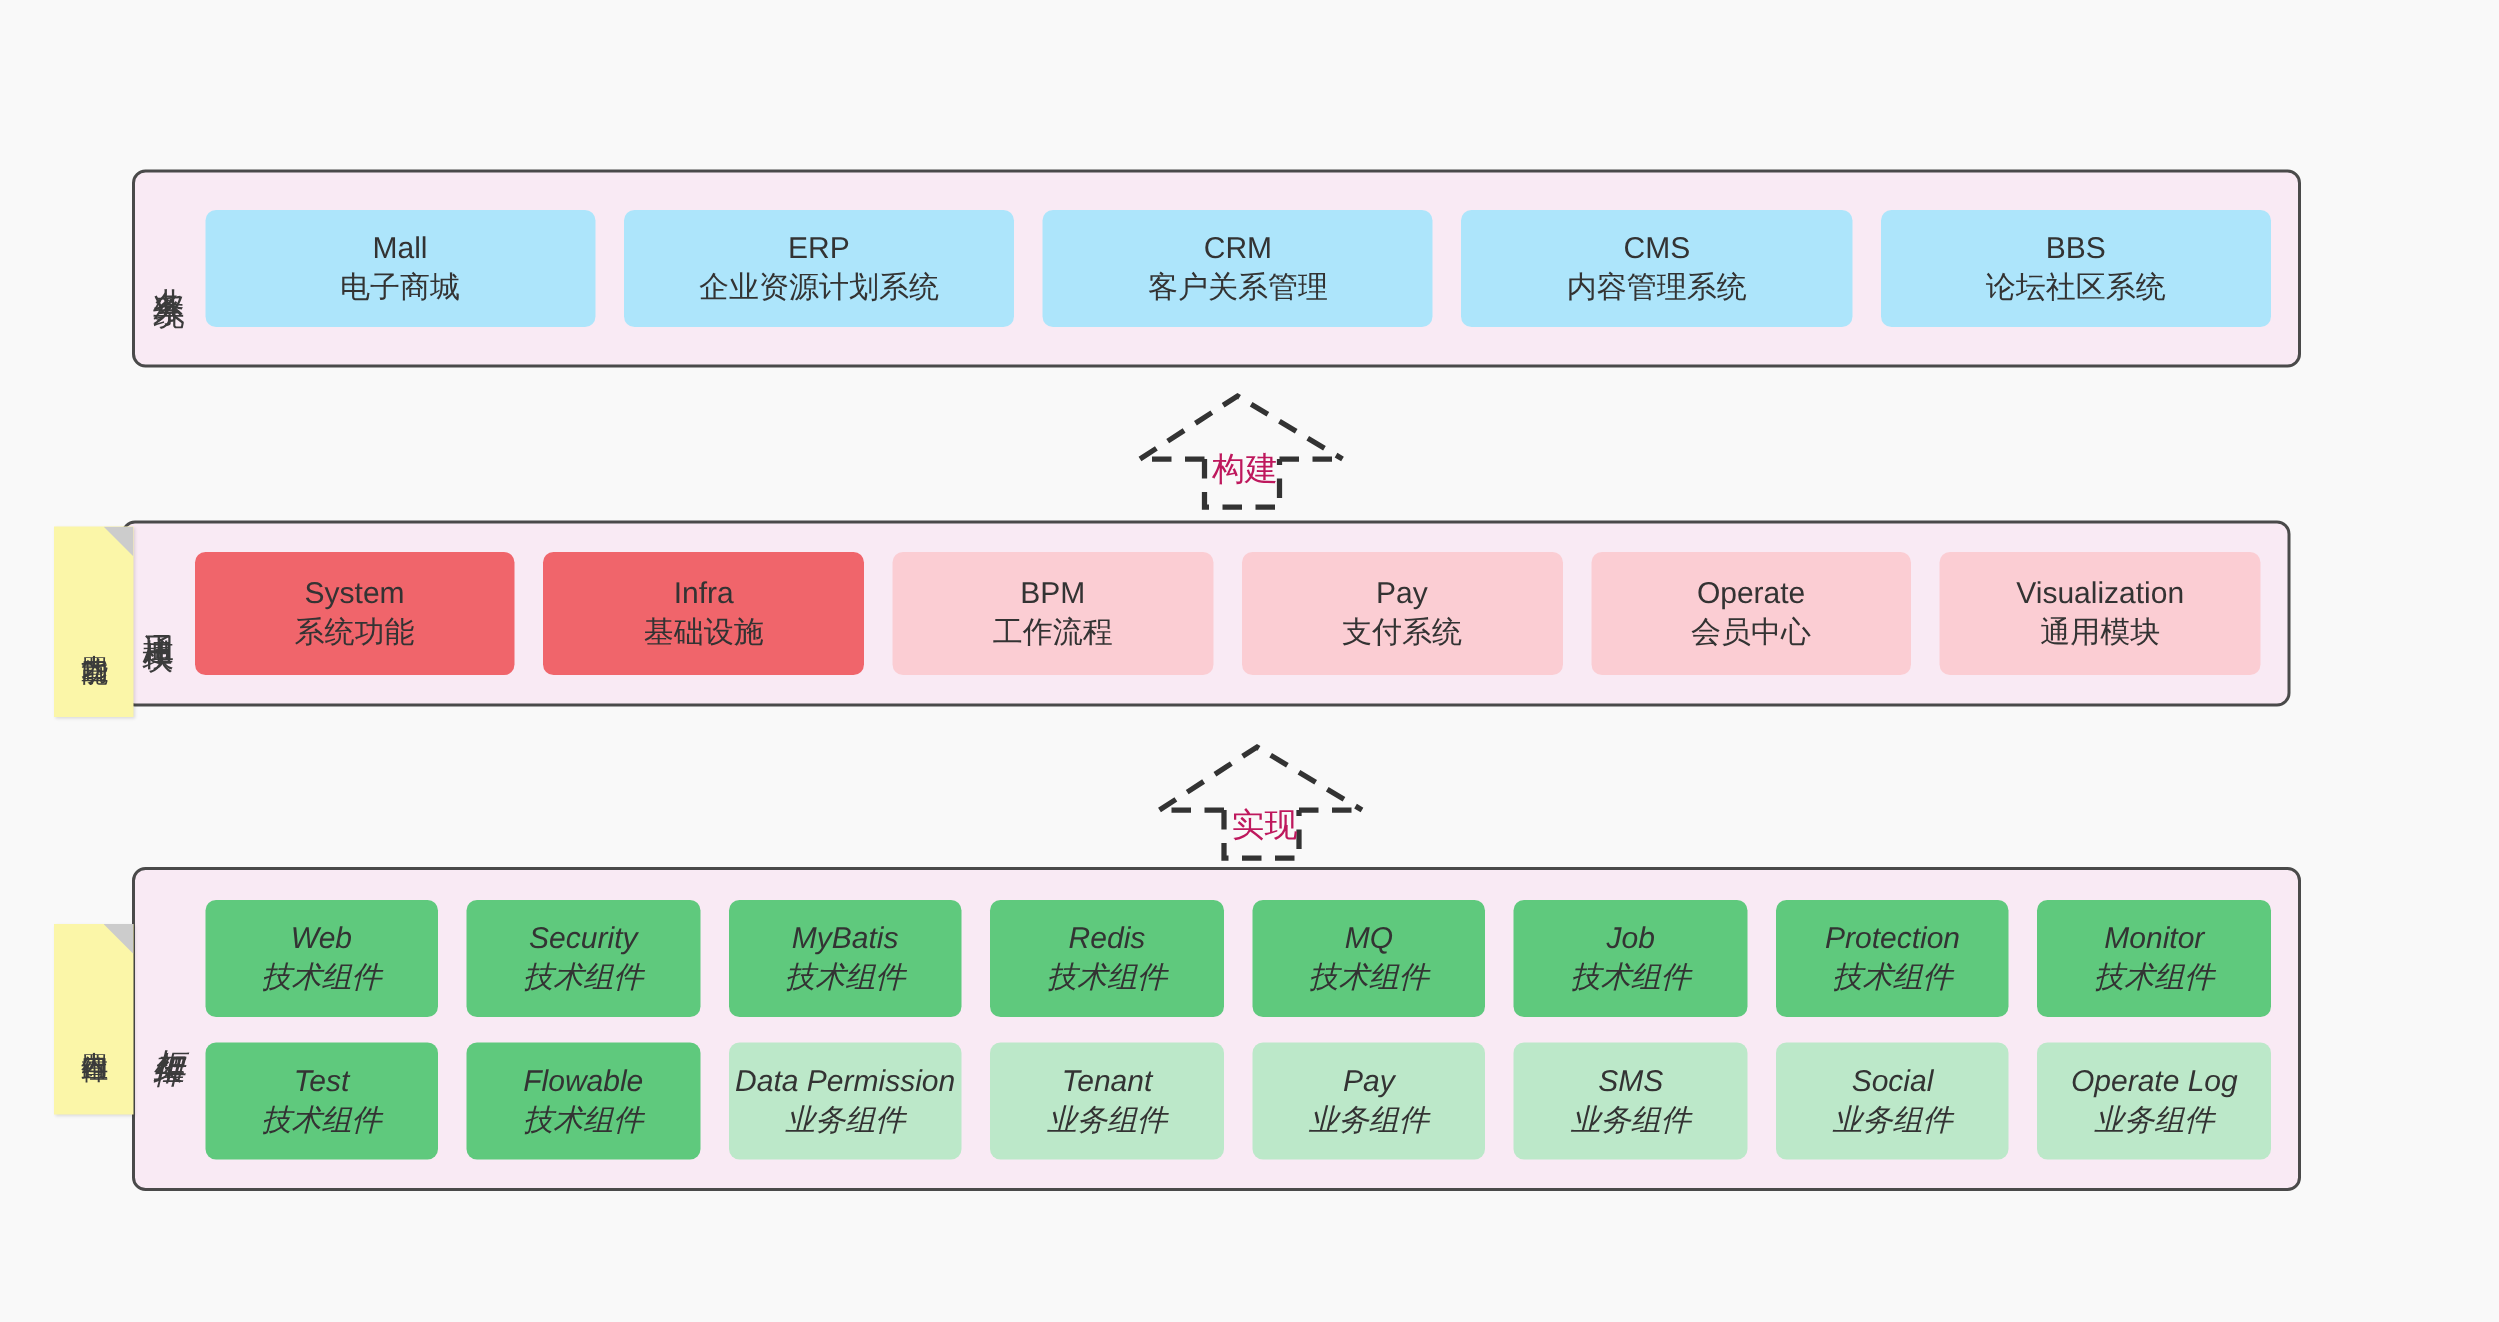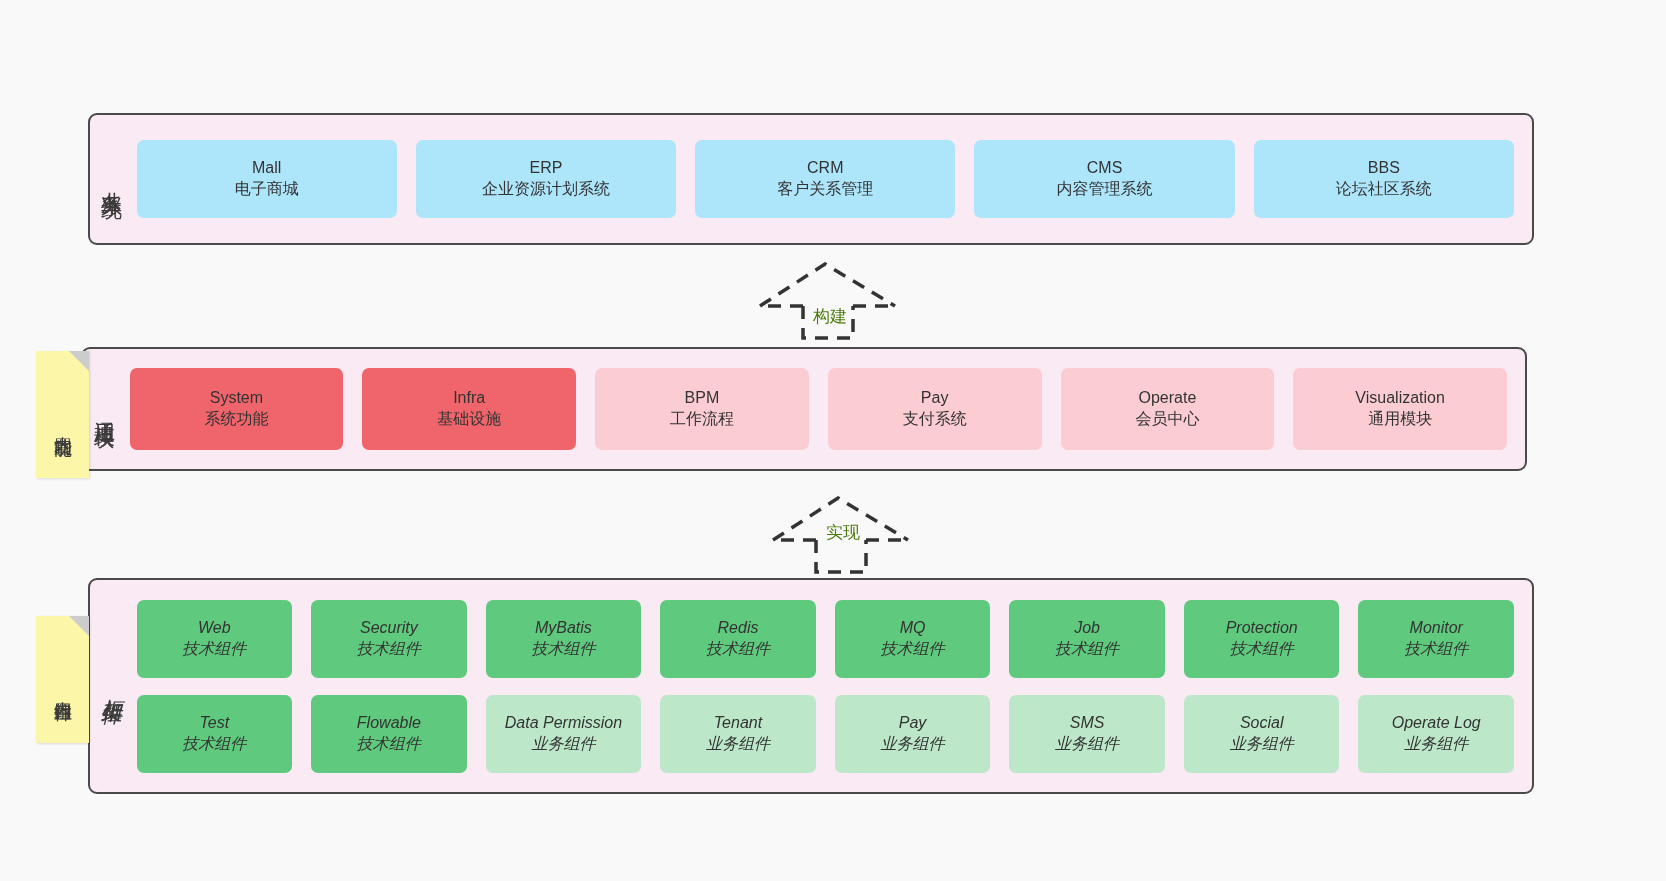--- a/index.html
+++ b/index.html
@@ -61,21 +61,21 @@
   
   .card {
     flex: 1 1 0;
     border-radius: 7px;
     display: flex;
     flex-direction: column;
     align-items: center;
     justify-content: center;
     text-align: center;
     color: #333333;
-    font-size: 16px;
+    font-size: 20px;
     line-height: 1.30;
     padding: 6px 4px;
   }
   .card .l1 { white-space: nowrap; }
   .card .l2 { white-space: nowrap; }
   .card.wrap .l1 { white-space: normal; }
 
   .biz-row   { height: 78px; }
   .mod-row   { height: 82px; }
   .comp-row  { height: 78px; }
@@ -118,22 +118,22 @@
   
   .connector {
     position: absolute;
     z-index: 2;
   }
   .connector .conn-label {
     position: absolute;
     left: 50%;
     transform: translateX(-50%);
     bottom: 12px;
-    font-size: 17px;
-    color: #4d7c0f;
+    font-size: 22px;
+    color: #be185d;
     background: transparent;
     padding: 0 3px;
     white-space: nowrap;
     user-select: none;
   }
 </style>
 </head>
 <body>
 
 <div id="stage">
@@ -213,21 +213,21 @@
     </div>
   </div>
 
   <div class="connector" style="left:768px; top:490px; width:150px; height:86px;">
     <svg width="150" height="86" viewBox="0 0 150 86">
       <polyline points="5,50 70,8 140,50" fill="none" stroke="#333333" stroke-width="3.5" stroke-dasharray="13,9" stroke-linecap="butt"></polyline>
       <polyline points="48,50 48,82 98,82 98,50" fill="none" stroke="#333333" stroke-width="3.5" stroke-dasharray="13,9" stroke-linecap="butt"></polyline>
       <line x1="48" y1="50" x2="5" y2="50" stroke="#333333" stroke-width="3.5" stroke-dasharray="13,9"></line>
       <line x1="98" y1="50" x2="140" y2="50" stroke="#333333" stroke-width="3.5" stroke-dasharray="13,9"></line>
     </svg>
-    <span class="conn-label" style="bottom:32px; left:50%;">实现</span>
+    <span class="conn-label" style="bottom:11px; left:50%;">实现</span>
   </div>
 
   <div class="sticky" style="left:36px; top:616px; height:127px;">
     <div class="fold"></div>
     <div class="sticky-text">内置组件</div>
   </div>
 
   <div class="band" style="left:88px; top:578px; width:1446px; height:216px;font-style:italic;">
     <div class="band-label">框架组件</div>
     <div class="band-body">

